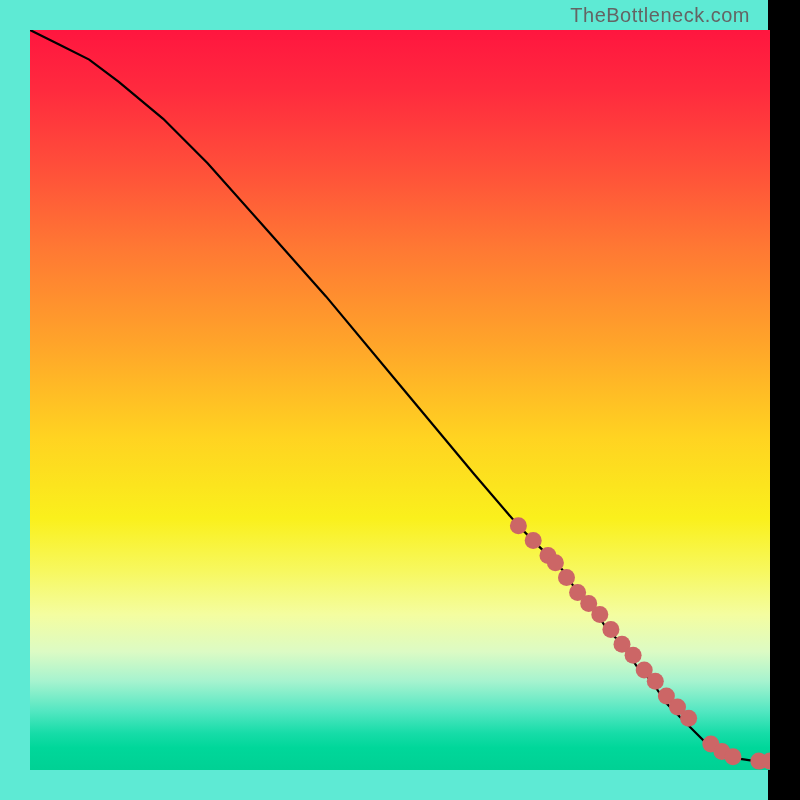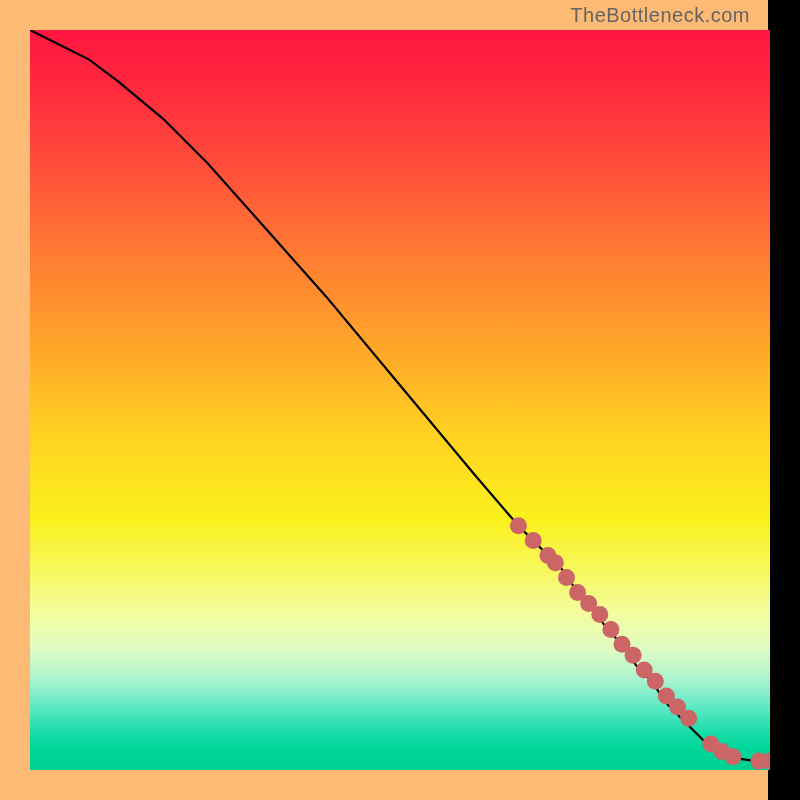--- a/index.html
+++ b/index.html
@@ -8,21 +8,21 @@
     width: 800px;
     height: 800px;
     background: #000;
     font-family: Arial, Helvetica, sans-serif;
     overflow: hidden;
   }
   .frame {
     position: relative;
     width: 768px;
     height: 800px;
-    background: #fdba74;
+    background: #5eead4;
   }
   .watermark {
     position: absolute;
     top: 4px;
     right: 18px;
     color: #646464;
     font-size: 20px;
     font-weight: 500;
     letter-spacing: 0.5px;
     z-index: 50;

